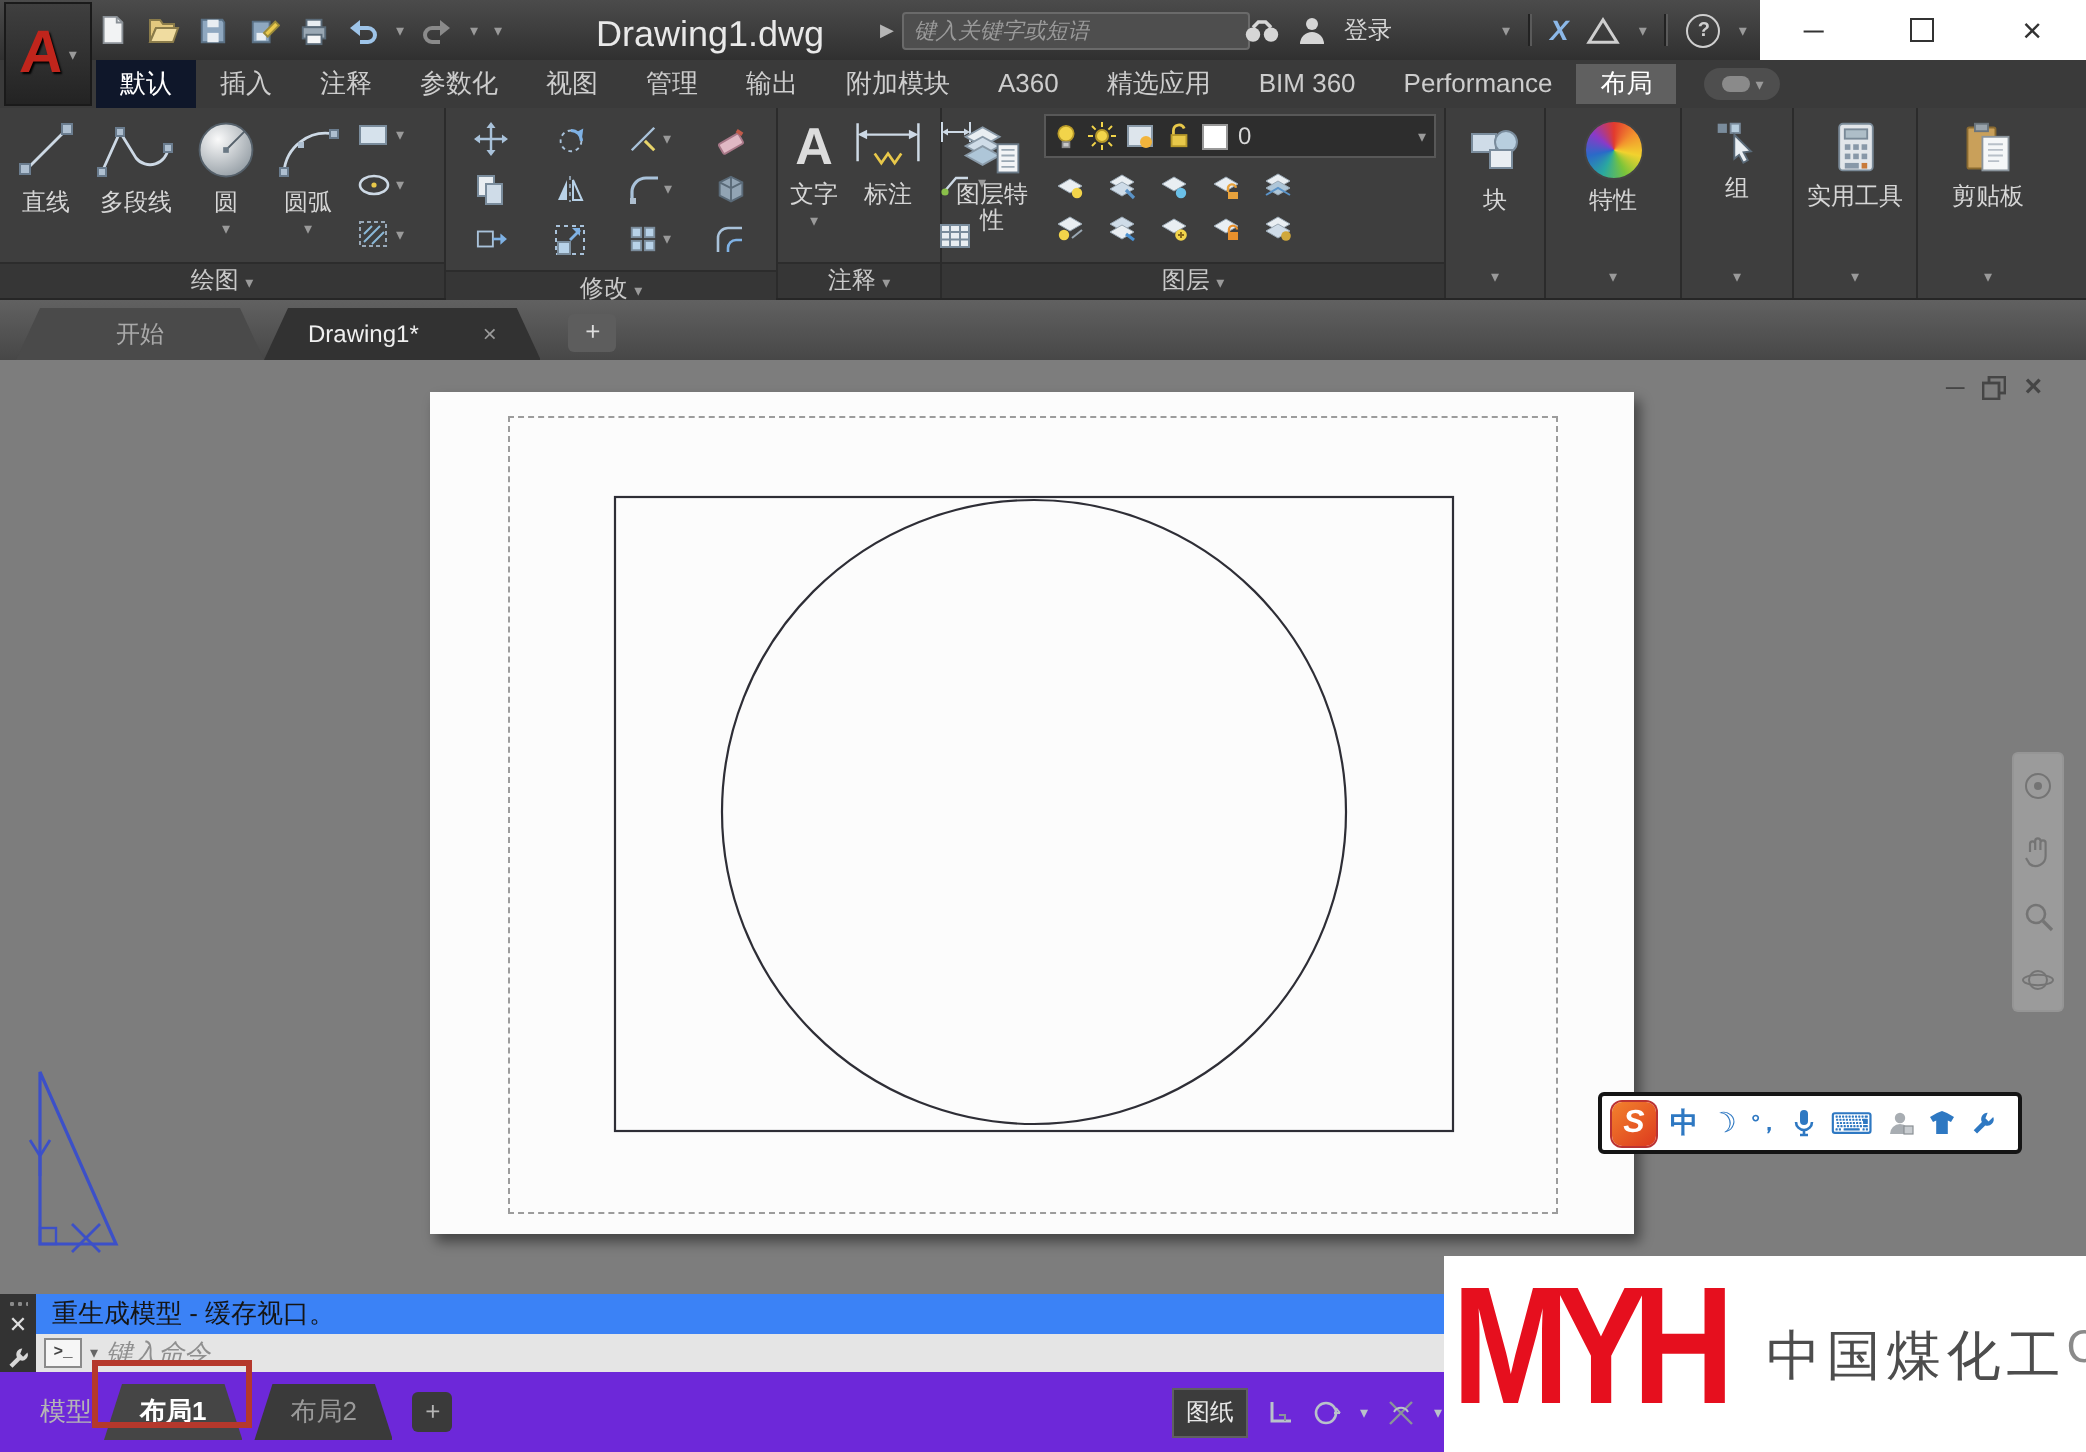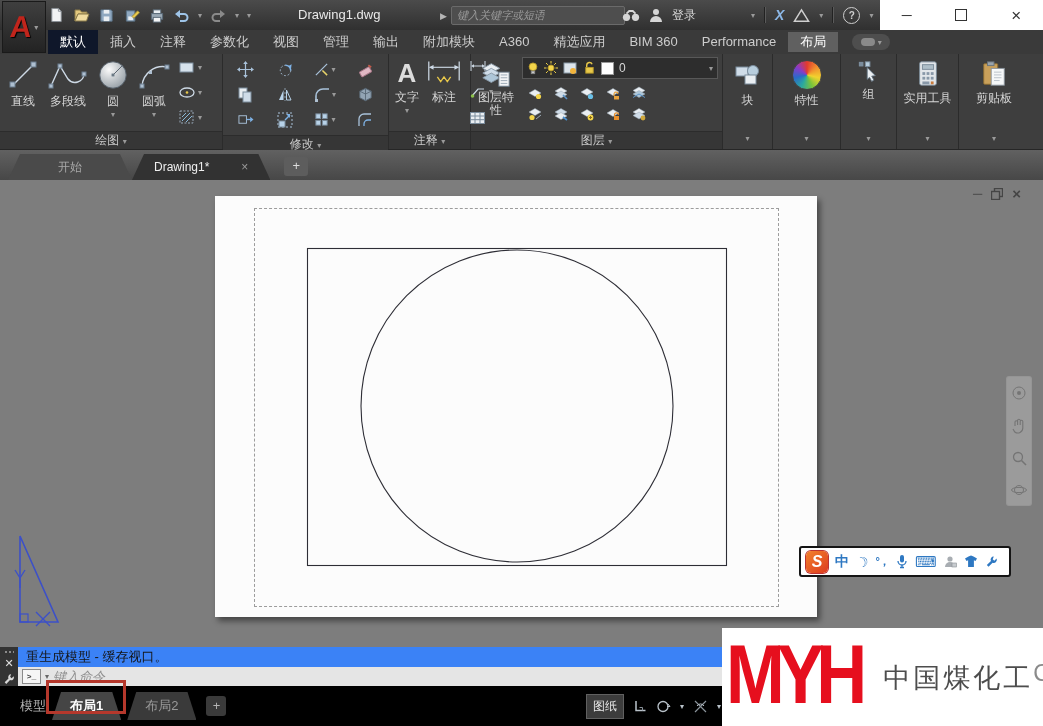--- a/index.html
+++ b/index.html
@@ -13,21 +13,21 @@
   .titlebar{left:0;top:0;width:1043px;height:30px;
     background:linear-gradient(#4b4b4b,#303030);border-bottom:1px solid #222;}
   .logo{left:2px;top:1px;width:42px;height:50px;z-index:12;
     background:linear-gradient(#3f3f3f,#232323);border:1px solid #1a1a1a;
     display:flex;align-items:center;justify-content:center;gap:3px;}
   .logo .a{color:#c0251c;font-size:30px;font-weight:bold;line-height:1;
     text-shadow:1px 1px 1px #000;transform:skewX(-4deg);}
   .caret{color:#9a9a9a;font-size:8px;}
   .qat{left:48px;top:5px;display:flex;align-items:center;gap:8px;height:20px;}
   .qat .ico{width:17px;height:17px;display:flex;align-items:center;justify-content:center;}
-  .title{left:298px;top:7px;color:#e9e9e9;font-size:13px;}
+  .title{left:298px;top:7px;color:#e9e9e9;font-size:18px;}
   .searchwrap{left:440px;top:6px;display:flex;align-items:center;gap:4px;}
   .exp{color:#b5b5b5;font-size:9px;}
   .searchbox{width:162px;height:17px;background:#4e4e4e;border:1px solid #6a6a6a;
     border-radius:2px;display:flex;align-items:center;padding:0 5px;}
   .searchbox span{color:#9a9a9a;font-size:11px;font-style:italic;white-space:nowrap;
     overflow:hidden;}
   .tbar-icons{left:622px;top:4px;height:22px;display:flex;align-items:center;gap:9px;
     color:#d6d6d6;font-size:12px;}
   .vsep{width:1px;height:16px;background:#222;border-right:1px solid #5a5a5a;}
   .helpq{width:15px;height:15px;border:1.5px solid #cfcfcf;border-radius:50%;
@@ -131,21 +131,21 @@
     color:#151515;font-size:13px;line-height:20px;padding-left:8px;box-sizing:border-box;}
   .cmdline{left:18px;top:667px;width:1025px;height:19px;background:#e5e5e5;
     display:flex;align-items:center;gap:4px;padding-left:4px;box-sizing:border-box;}
   .prompt{width:17px;height:13px;background:#f6f6f6;border:1px solid #8a8a8a;
     color:#444;font-size:8px;font-weight:bold;display:flex;align-items:center;
     justify-content:center;font-family:"Liberation Mono","DejaVu Sans Mono",monospace;}
   .cmdline .caret{color:#666;}
   .ghost{color:#8f8f8f;font-size:13px;font-style:italic;}
 
   
-  .statusbar{left:0;top:686px;width:937px;height:40px;background:#000000;
+  .statusbar{left:0;top:686px;width:937px;height:40px;background:#6d28d9;
     display:flex;align-items:center;font-size:13px;z-index:3;}
   .statusbar .model{color:#b5b5b5;margin-left:20px;}
   .ltab{clip-path:polygon(9px 0,calc(100% - 9px) 0,100% 100%,0 100%);
     padding:0 18px;height:28px;line-height:28px;margin-left:6px;background:#3a3a3a;}
   .ltab.on{color:#fff;font-weight:bold;background:#454545;}
   .ltab.off{color:#9a9a9a;}
   .addlayout{color:#b5b5b5;margin-left:10px;width:20px;height:20px;background:#3a3a3a;
     border-radius:3px;text-align:center;line-height:19px;}
   .stright{left:586px;top:691px;height:30px;display:flex;align-items:center;gap:9px;z-index:3;}
   .paperbtn{background:#3c3c3c;border:1px solid #606060;color:#e8e8e8;font-size:12px;

